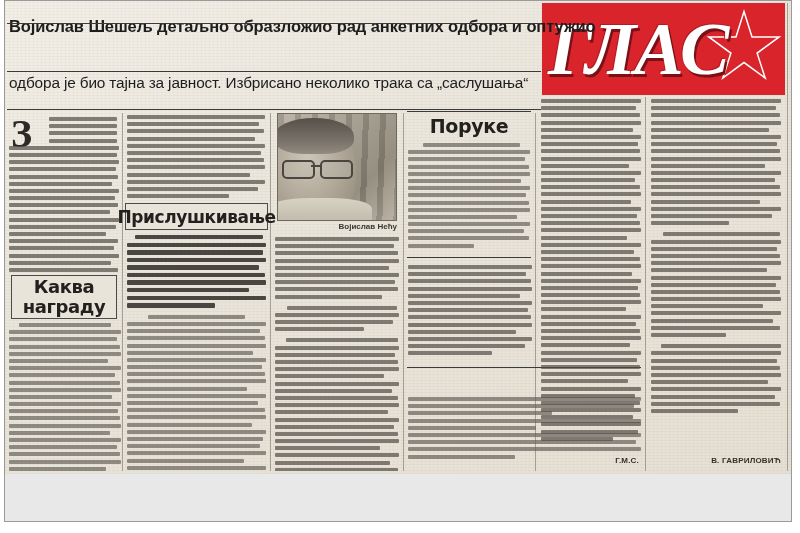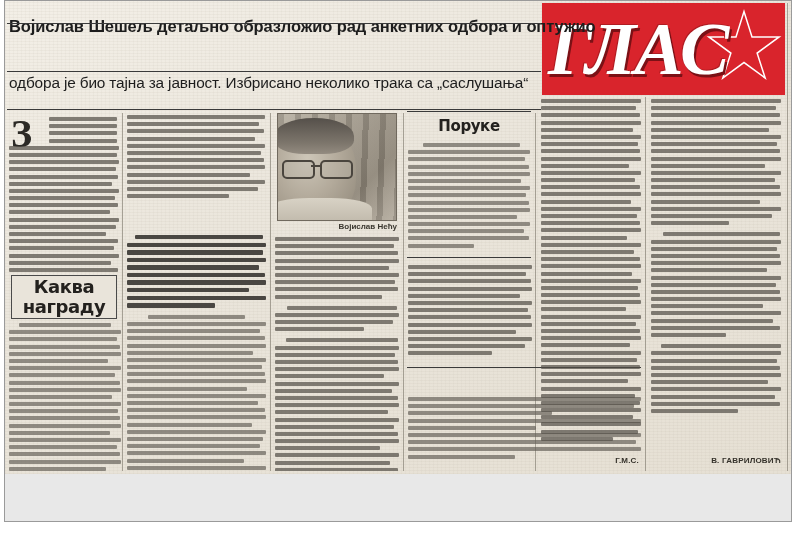--- a/index.html
+++ b/index.html
@@ -255,20 +255,23 @@
       <div class="tline serif" style="width:100%"></div>
       <div class="tline serif" style="width:97%"></div>
       <div class="tline serif" style="width:99%"></div>
       <div class="tline serif" style="width:100%"></div>
       <div class="tline serif" style="width:89%"></div>
       <div class="tline serif" style="width:100%"></div>
       <div class="tline serif" style="width:95%"></div>
       <div class="tline serif" style="width:74%"></div>
     </div>
 
+    <div class="boxhead" style="left:120px;top:202px;width:143px;height:27px;font-size:17px;">
+      <span>Прислушкивање</span>
+    </div>
 
     <div class="col" style="left:122px;top:234px;width:139px;height:236px;">
       <div class="tline bold" style="width:92%;margin-left:6%"></div>
       <div class="tline bold" style="width:100%"></div>
       <div class="tline bold" style="width:98%"></div>
       <div class="tline bold" style="width:100%"></div>
       <div class="tline bold" style="width:95%"></div>
       <div class="tline bold" style="width:99%"></div>
       <div class="tline bold" style="width:100%"></div>
       <div class="tline bold" style="width:88%"></div>
@@ -343,21 +346,21 @@
       <div class="tline serif" style="width:100%"></div>
       <div class="tline serif" style="width:96%"></div>
       <div class="tline serif" style="width:99%"></div>
       <div class="tline serif" style="width:100%"></div>
       <div class="tline serif" style="width:85%"></div>
       <div class="tline serif" style="width:100%"></div>
       <div class="tline serif" style="width:93%"></div>
       <div class="tline serif" style="width:99%"></div>
     </div>
 
-    <div class="boxhead noborder" style="left:404px;top:112px;width:120px;height:26px;font-size:15px;">
+    <div class="boxhead noborder" style="left:404px;top:112px;width:120px;height:26px;font-size:19px;">
       <span>Поруке</span>
     </div>
     <div class="rule" style="left:402px;top:110px;width:124px;"></div>
 
     <div class="col" style="left:403px;top:142px;width:122px;height:110px;">
       <div class="tline sans" style="width:80%;margin-left:12%"></div>
       <div class="tline sans" style="width:100%"></div>
       <div class="tline sans" style="width:96%"></div>
       <div class="tline sans" style="width:99%"></div>
       <div class="tline sans" style="width:100%"></div>

